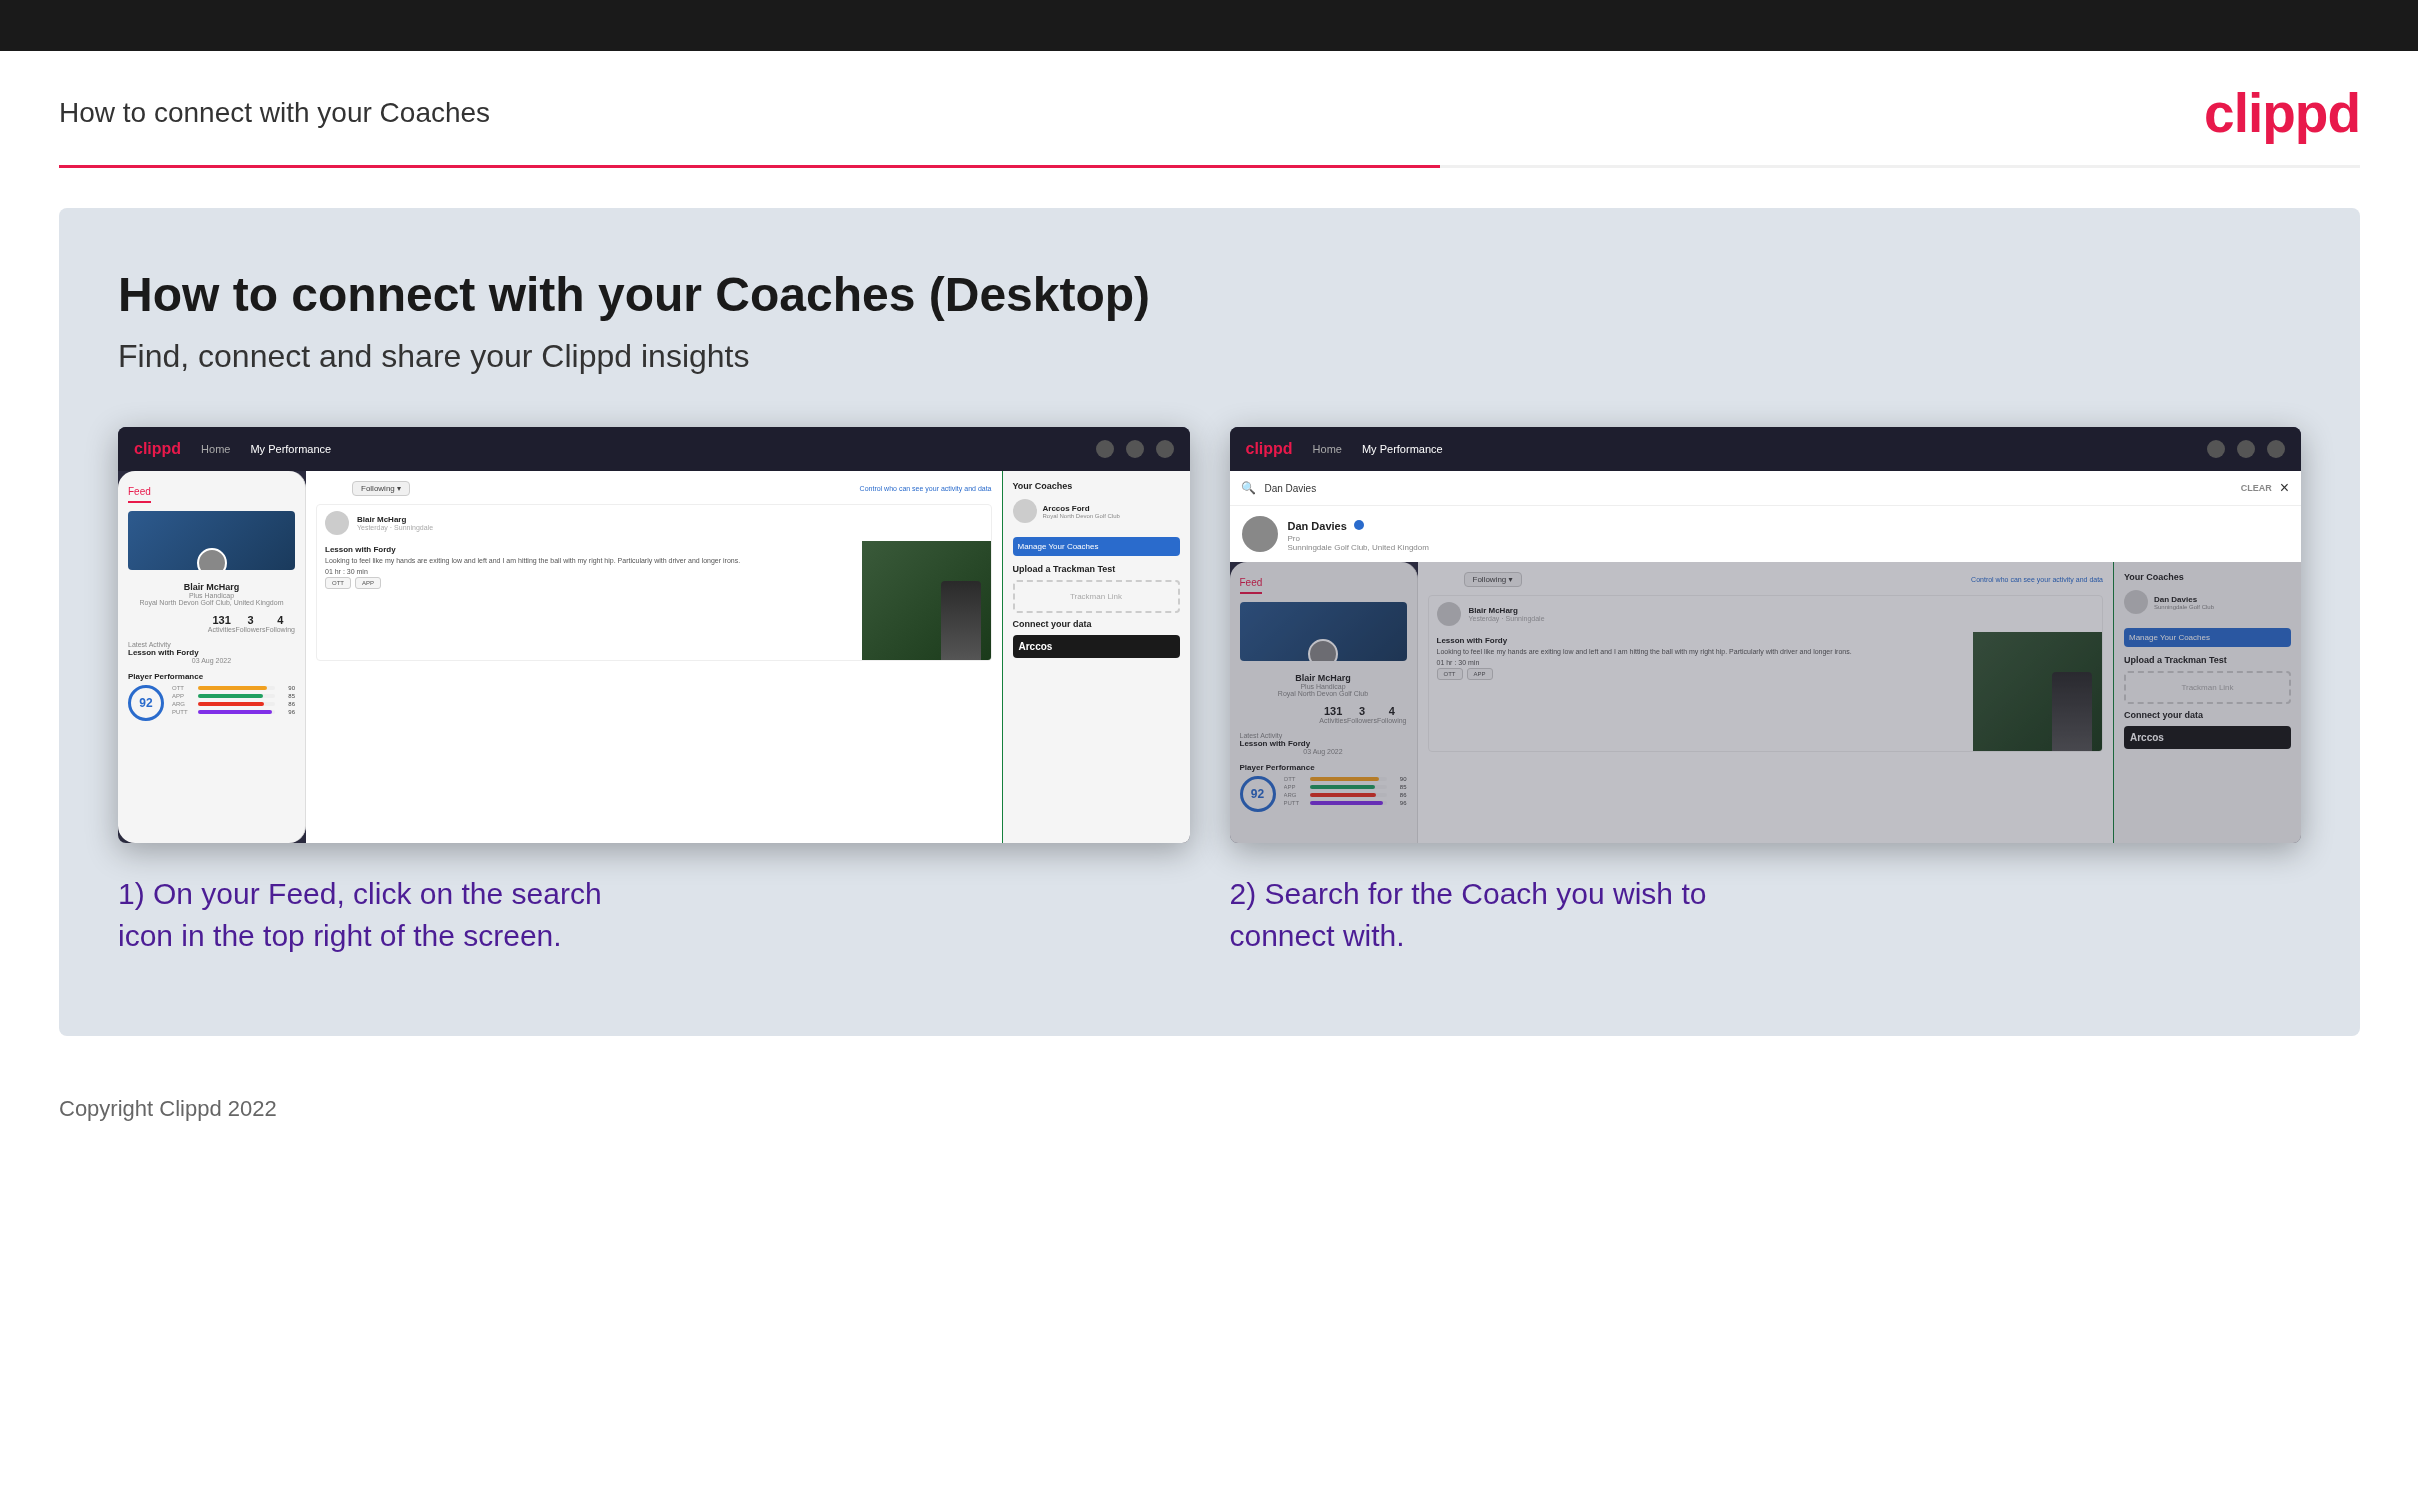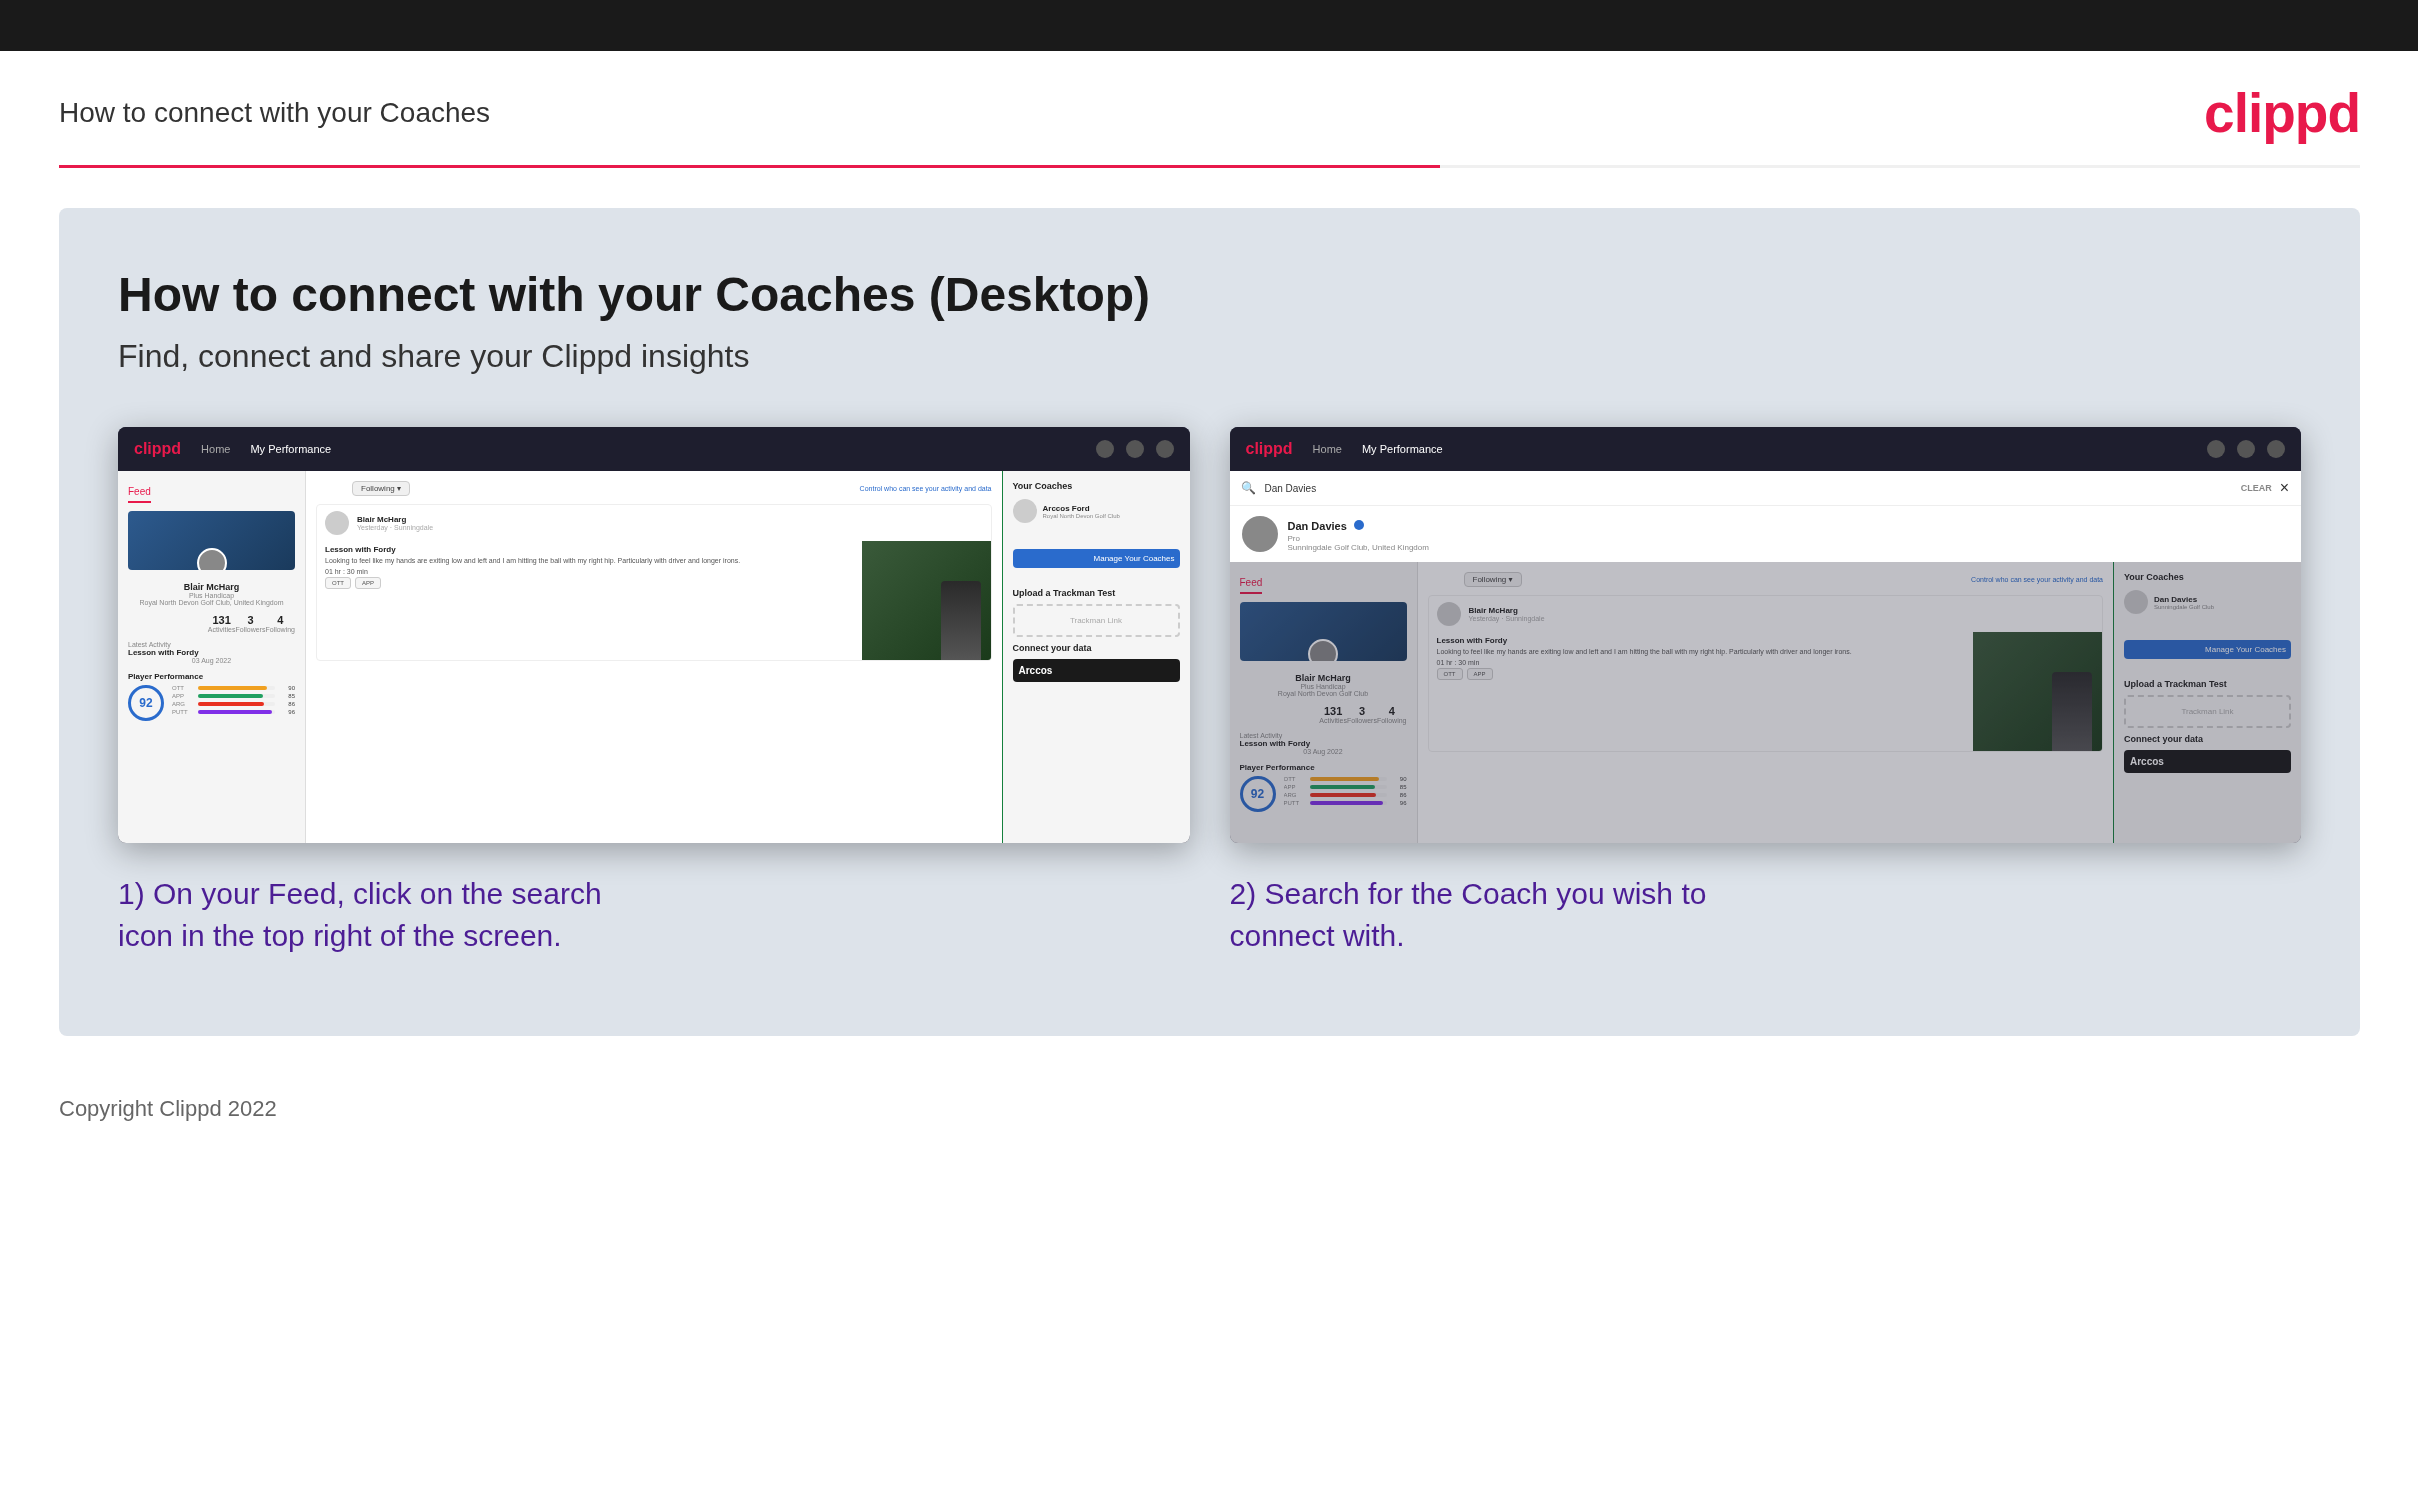--- a/index.html
+++ b/index.html
@@ -127,20 +127,21 @@
       height: calc(100% - 44px);
     }
 
     
     .left-panel {
       width: 188px;
       background: #f5f5f5;
       padding: 10px;
       border-right: 1px solid #ddd;
       flex-shrink: 0;
+      border-radius: 17px;
     }
     .feed-tab {
       font-size: 10px;
       color: #e8194b;
       border-bottom: 2px solid #e8194b;
       padding-bottom: 4px;
       margin-bottom: 8px;
       display: inline-block;
     }
     .profile-img-area {
@@ -391,22 +392,22 @@
       color: #888;
     }
     .manage-btn {
       width: 100%;
       background: #2a6bcc;
       color: #fff;
       border: none;
       border-radius: 4px;
       padding: 5px;
       font-size: 8px;
-      text-align: right;
-      margin: 20px 0;
+      text-align: left;
+      margin: 8px 0;
     }
     .upload-title {
       font-size: 9px;
       font-weight: 600;
       color: #222;
       margin-bottom: 6px;
     }
     .trackman-box {
       border: 2px dashed #ccc;
       border-radius: 4px;

